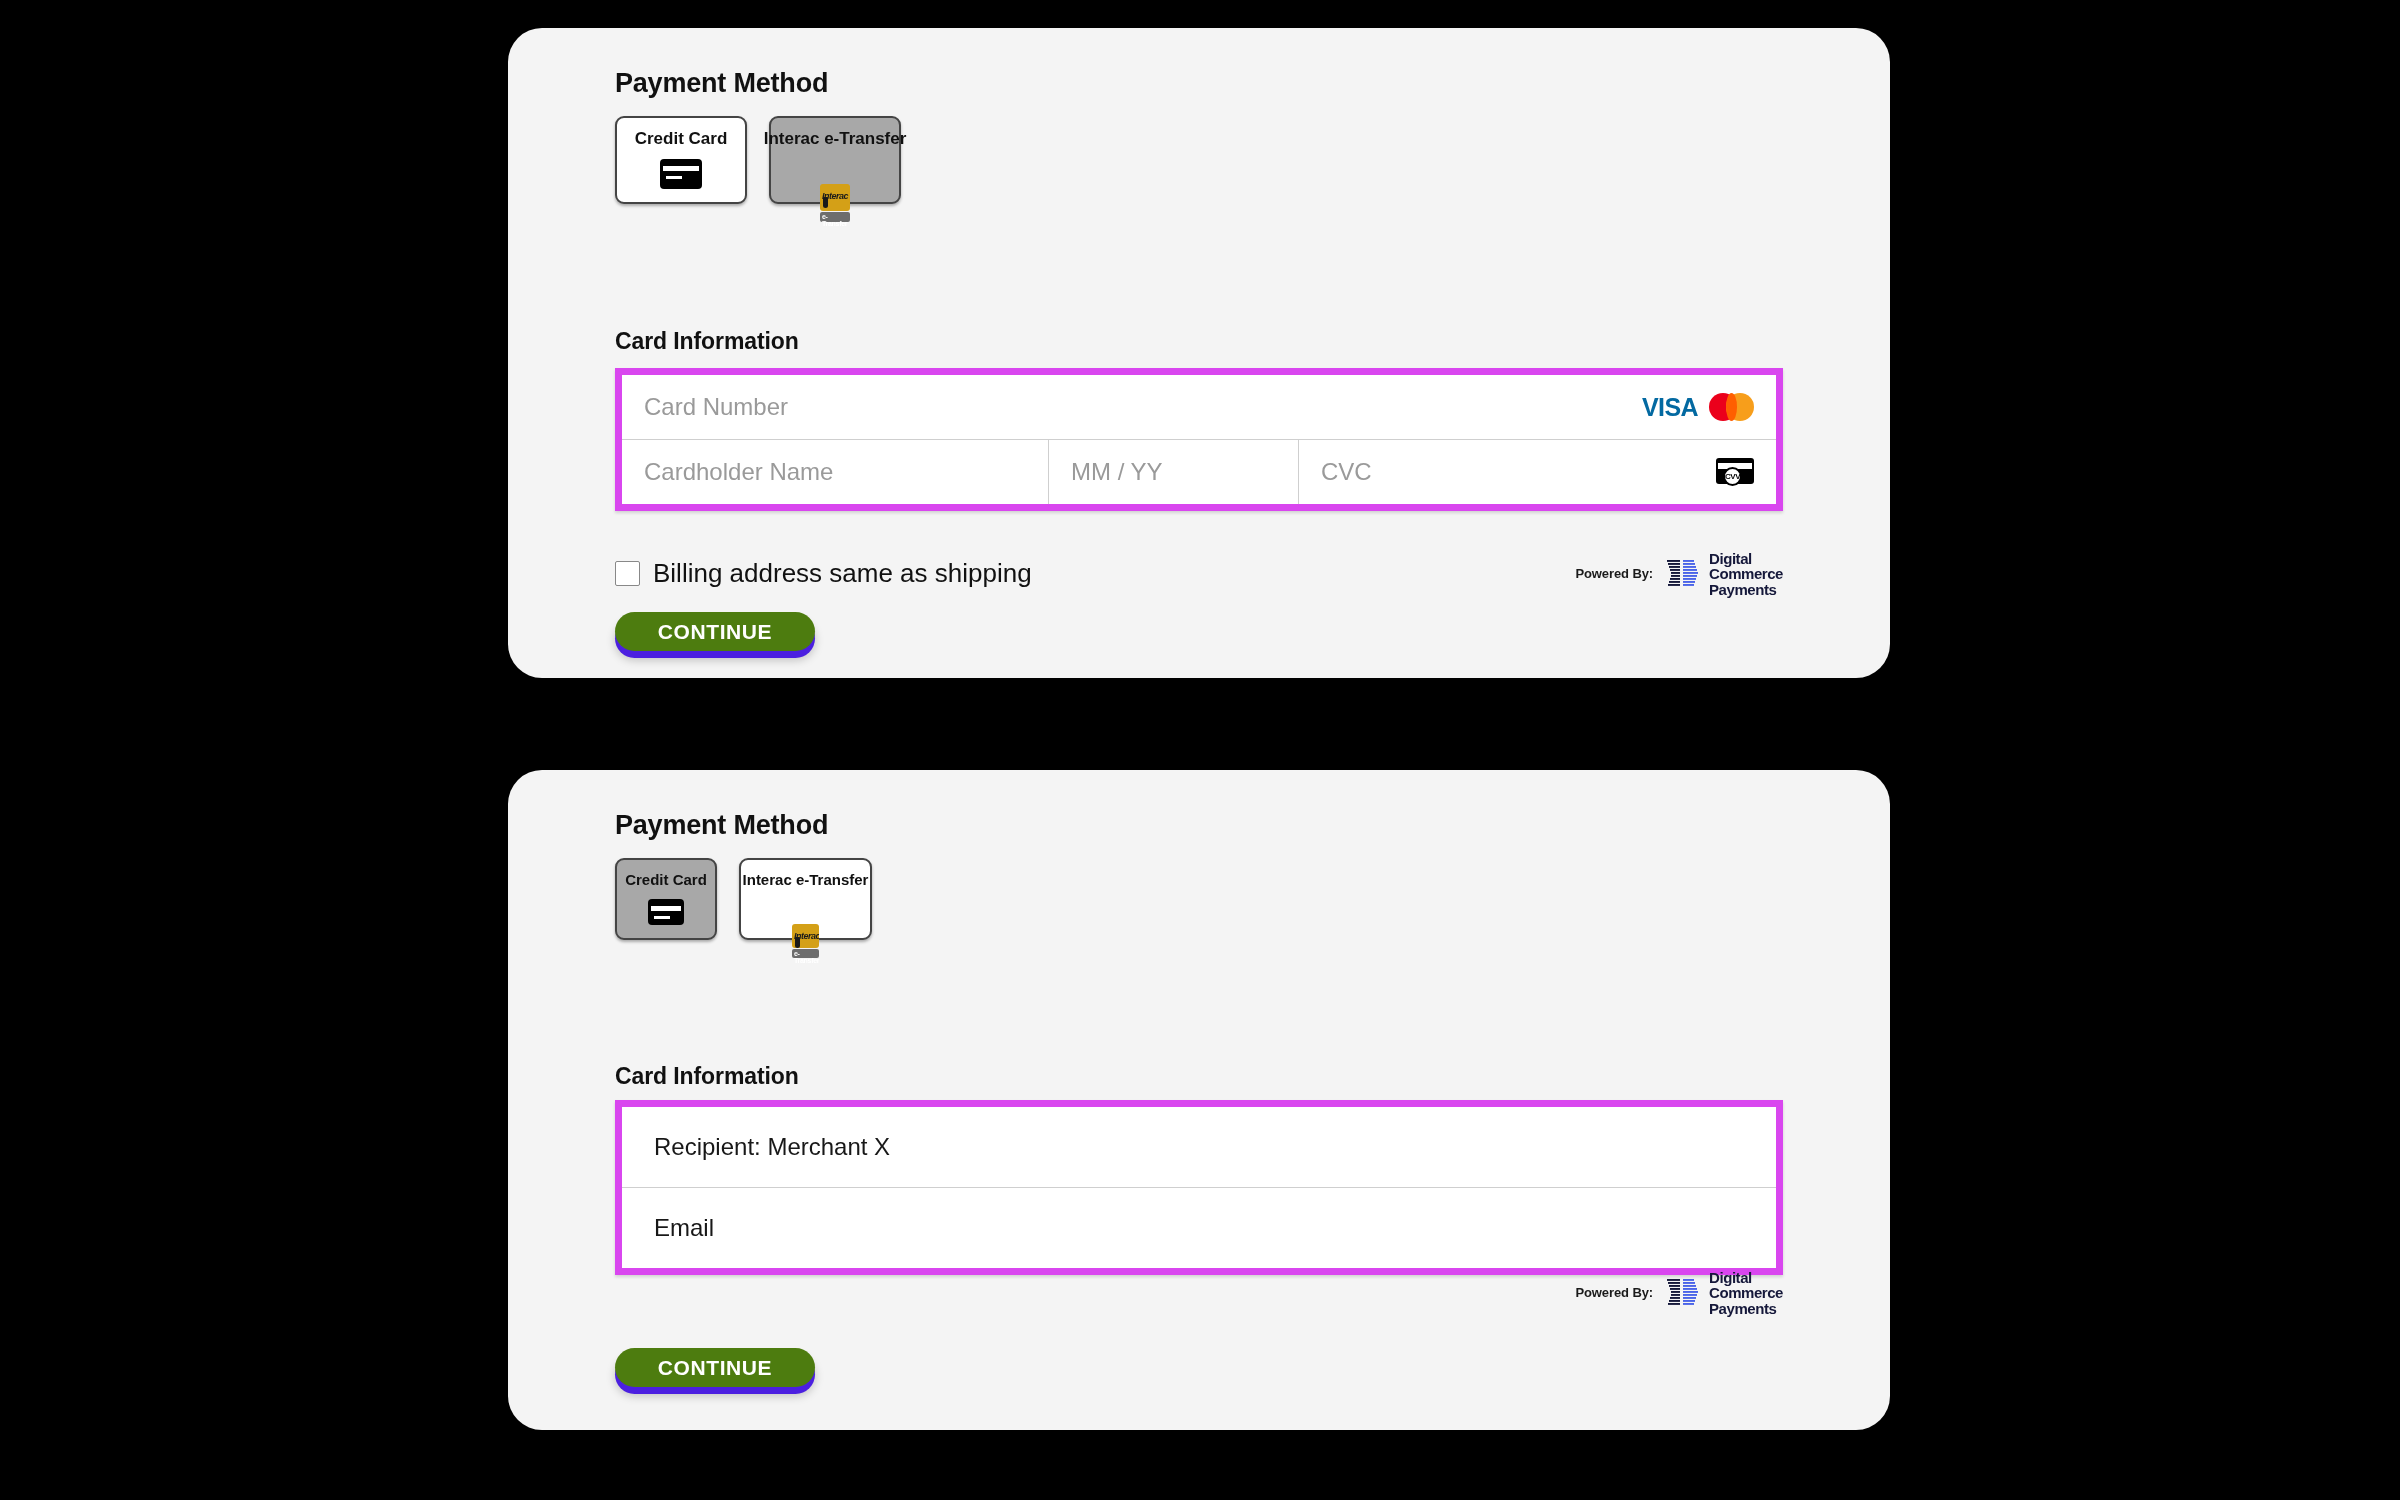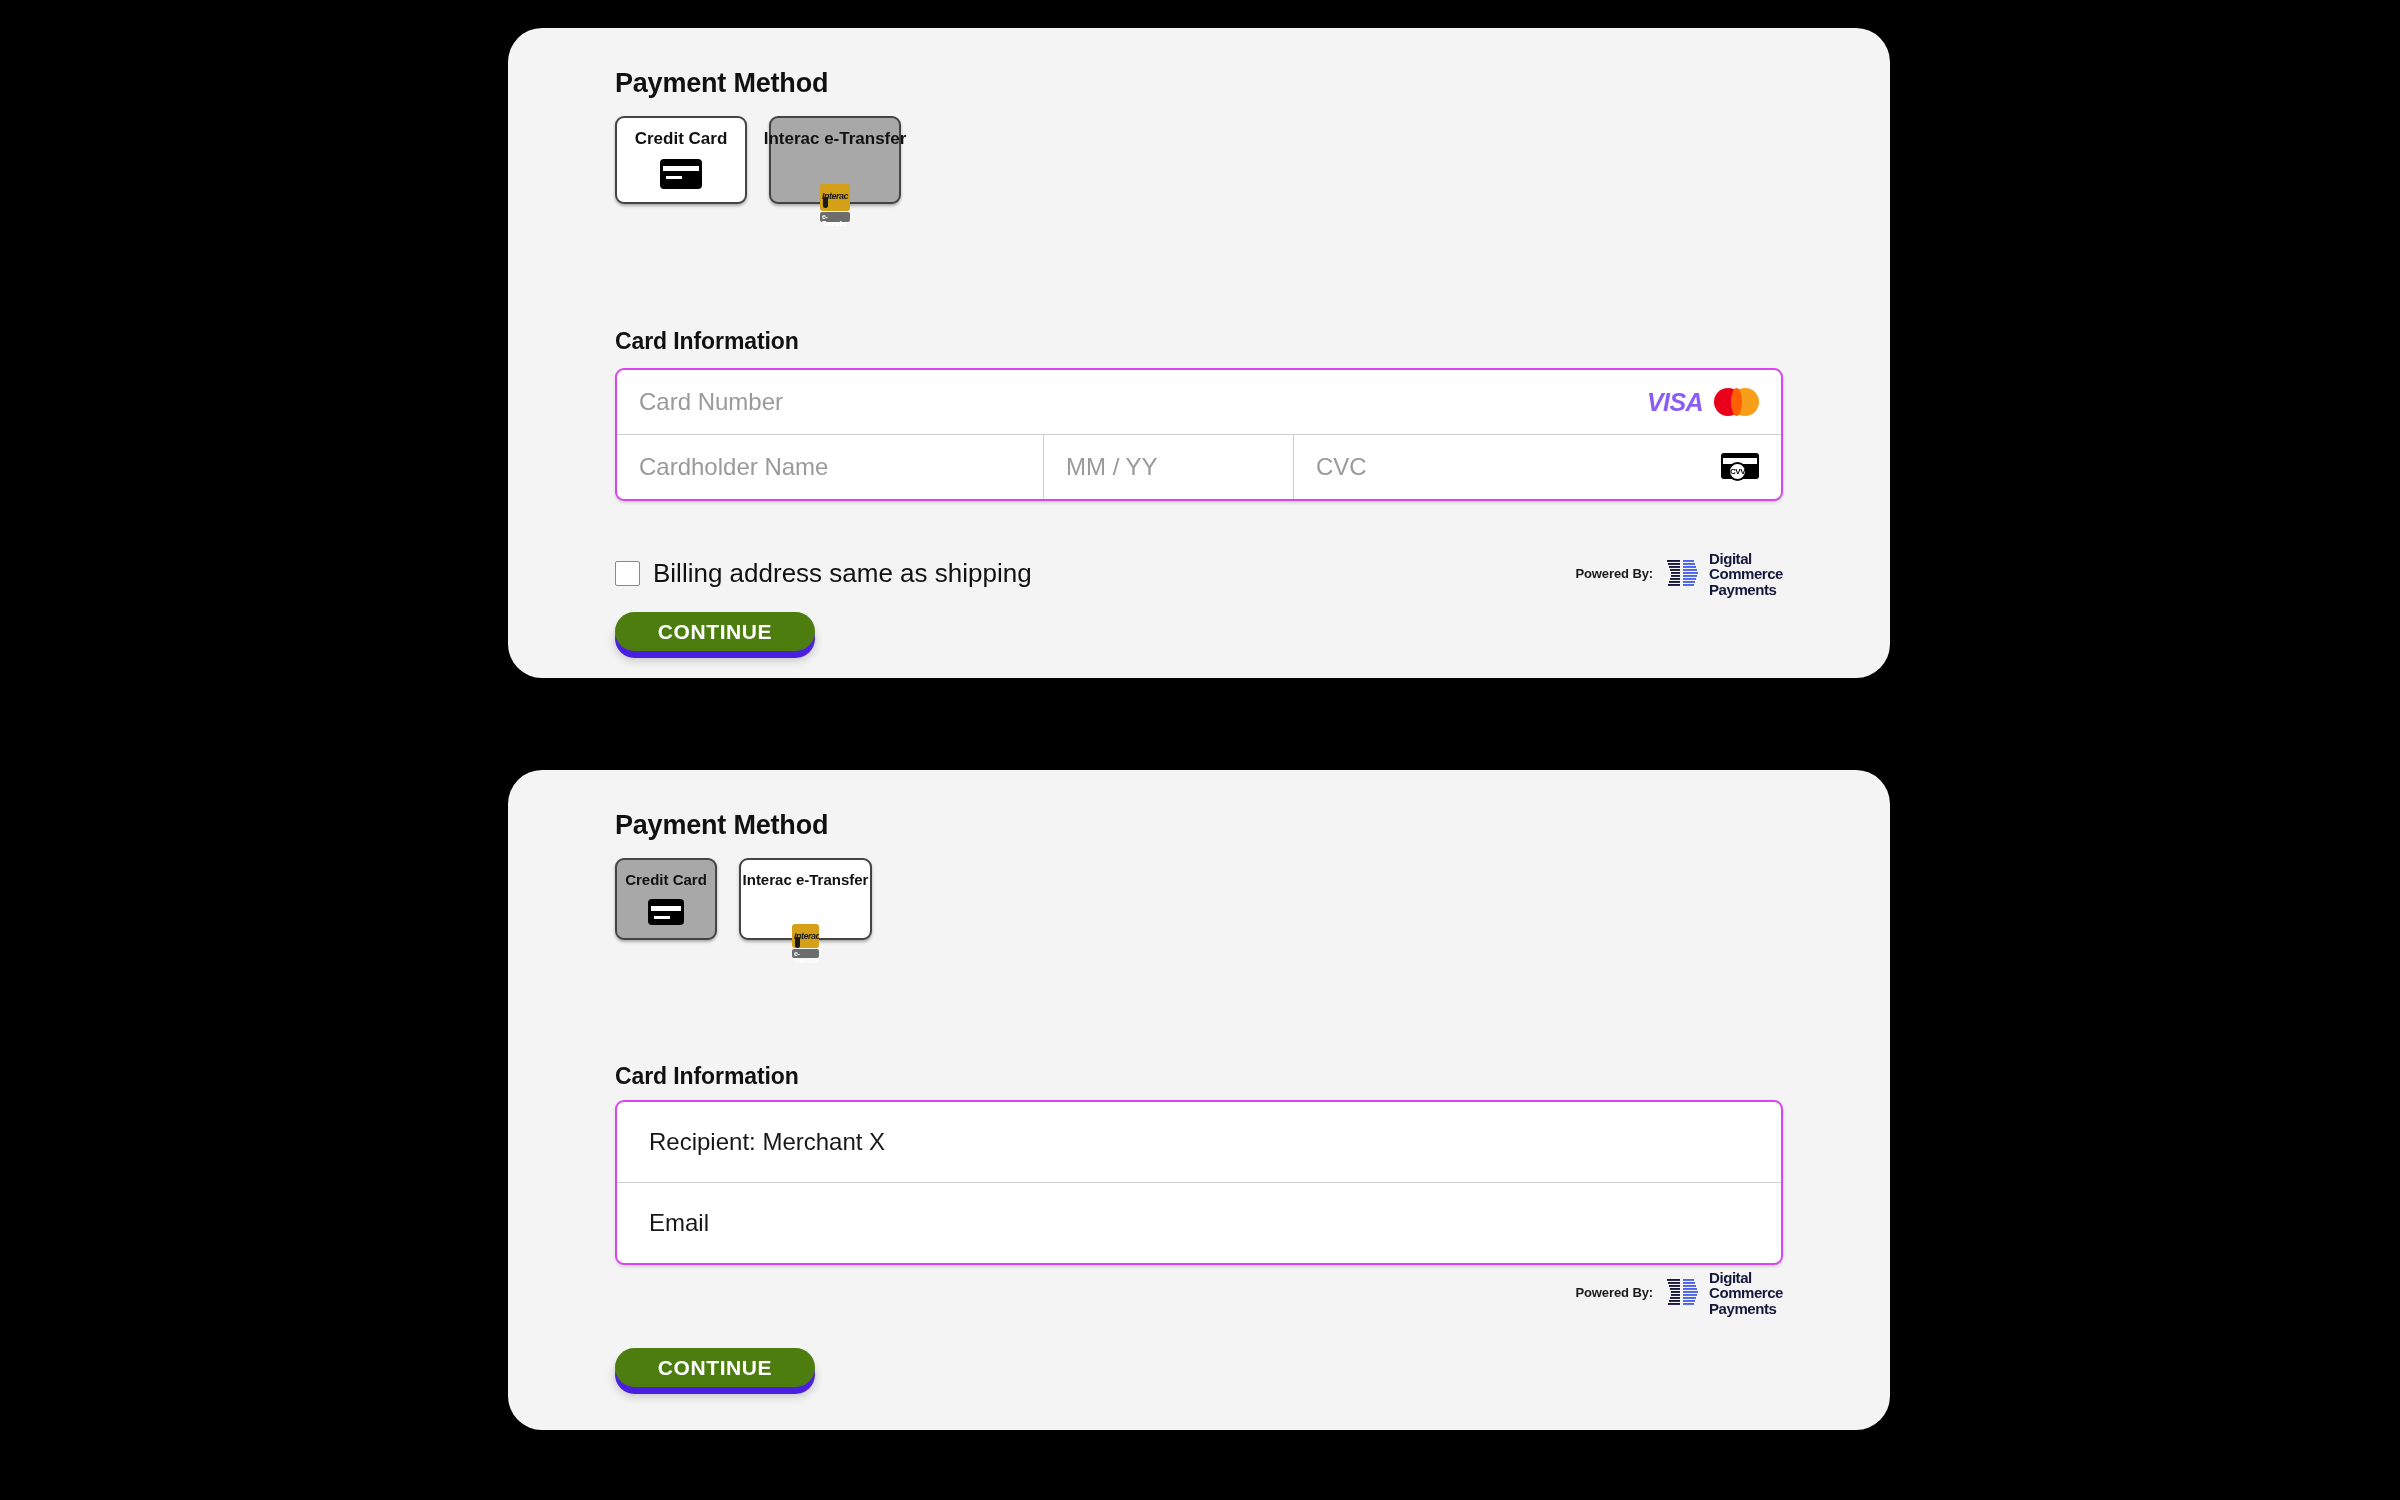--- a/index.html
+++ b/index.html
@@ -122,22 +122,22 @@
   }
   .interac-glyph .gray .et {
     position: absolute; left: 2px; top: 1px;
     font-size: 7px; font-weight: bold; color: #ffffff;
     letter-spacing: -0.3px;
   }
 
   
   .field-group {
     background: #ffffff;
-    border: 2px solid #d946ef;
-    border-radius: 9px;
+    border: 7px solid #d946ef;
+    border-radius: 0;
     box-shadow: 0 2px 3px rgba(0,0,0,0.14);
     overflow: hidden;
   }
   .field-row { display: flex; }
   .field-row + .field-row { border-top: 1px solid #cfcfcf; }
   .field {
     position: relative;
     display: flex;
     align-items: center;
     height: 64px;
@@ -166,22 +166,21 @@
     align-items: center;
     gap: 11px;
     padding-left: 10px;
   }
 
   
   .visa-mark {
     font-family: "Liberation Sans", sans-serif;
     font-size: 25px;
     font-weight: bold;
-    font-style: italic;
-    color: #8b5cf6;
+    color: #0369a1;
     letter-spacing: -0.6px;
     line-height: 1;
   }
   
   .mc-mark { position: relative; width: 45px; height: 28px; }
   .mc-mark i {
     position: absolute; top: 0; width: 28px; height: 28px; border-radius: 50%;
     display: block;
   }
   .mc-mark i.red  { left: 0;  background: #eb001b; }

